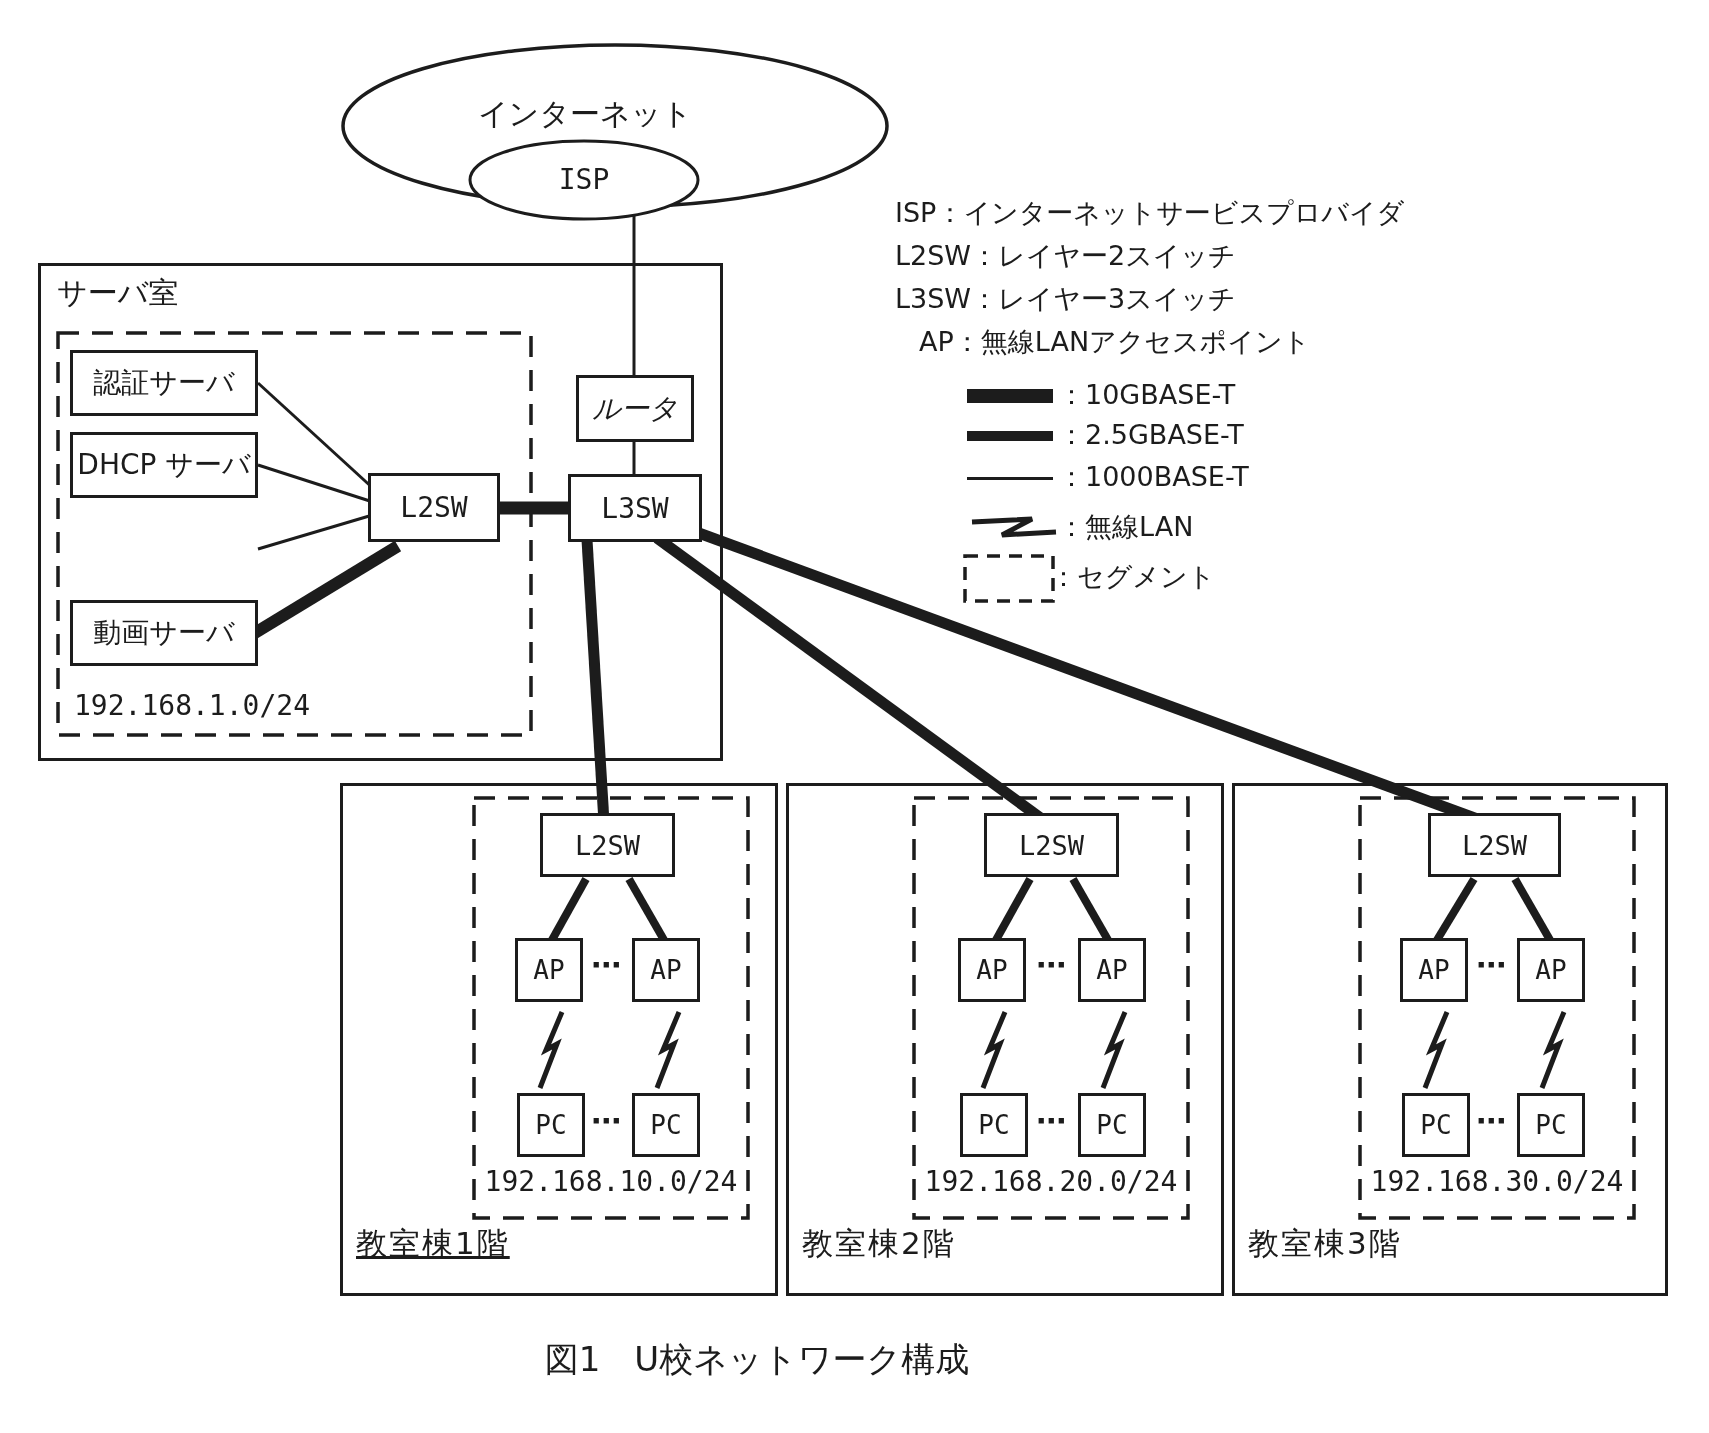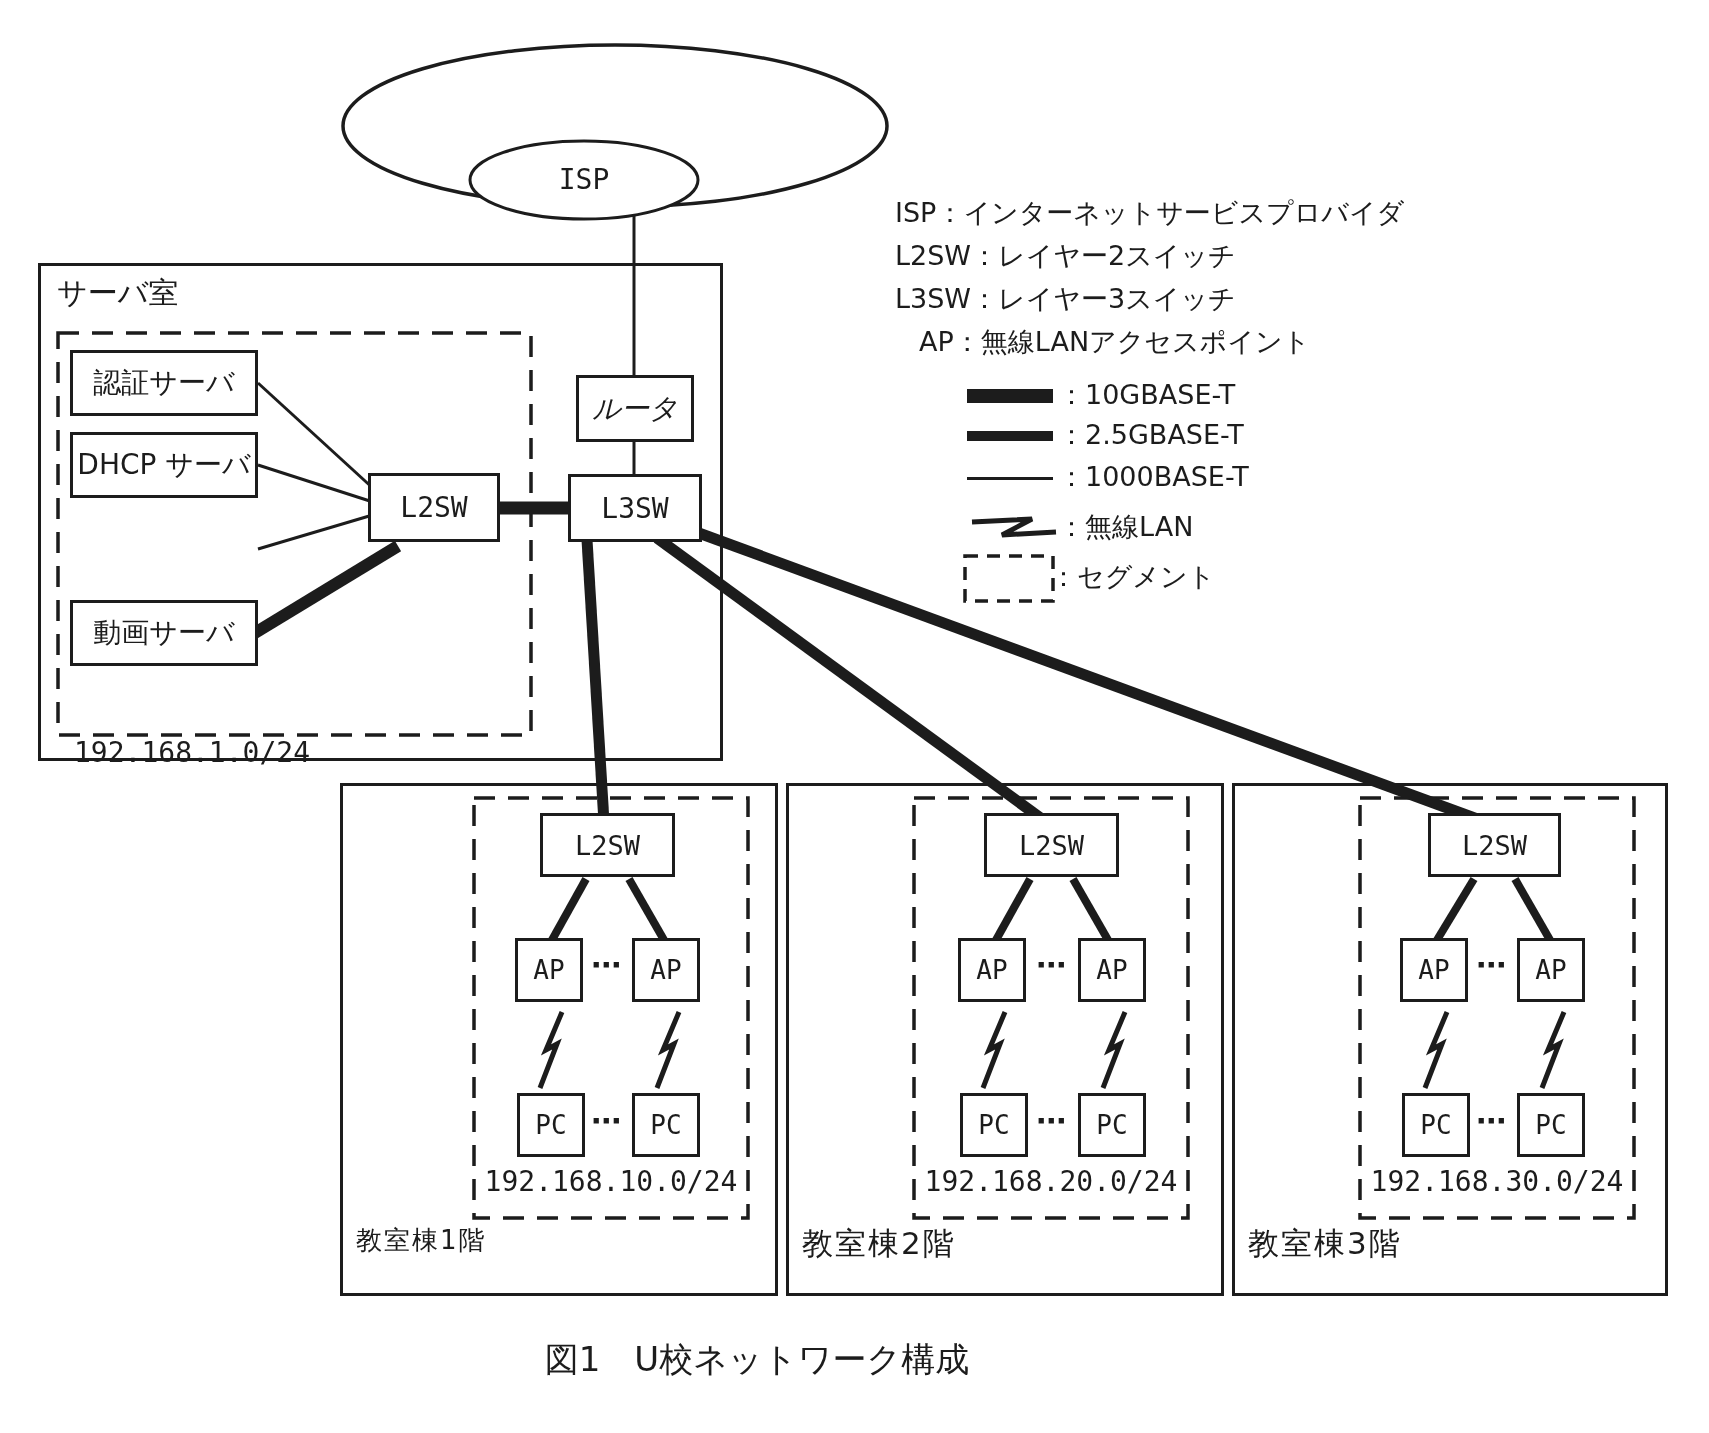--- a/index.html
+++ b/index.html
@@ -86,20 +86,21 @@
     <polyline points="1447,1012 1431,1050 1442,1044 1425,1088" fill="none" stroke="#1c1c1c" stroke-width="5"></polyline>
     <polyline points="1564,1012 1548,1050 1559,1044 1542,1088" fill="none" stroke="#1c1c1c" stroke-width="5"></polyline>
 
     <rect x="967" y="389" width="86" height="14" fill="#1c1c1c"></rect>
     <rect x="967" y="431" width="86" height="10" fill="#1c1c1c"></rect>
     <rect x="967" y="477" width="86" height="3" fill="#1c1c1c"></rect>
     <polyline points="972,522 1032,519 1002,535 1056,532" fill="none" stroke="#1c1c1c" stroke-width="5"></polyline>
     <rect x="965" y="556" width="88" height="45" fill="none" stroke="#1c1c1c" stroke-width="3.5" stroke-dasharray="13 9"></rect>
   </svg>
 
+  <div class="lbl jp center" style="left:435px;top:97px;width:300px;font-size:30px;">インターネット</div>
   <div class="lbl mono center" style="left:534px;top:164px;width:100px;font-size:28px;">ISP</div>
 
   <div class="lbl jp" style="left:895px;top:197px;font-size:27px;">ISP：インターネットサービスプロバイダ</div>
   <div class="lbl jp" style="left:895px;top:240px;font-size:27px;">L2SW：レイヤー2スイッチ</div>
   <div class="lbl jp" style="left:895px;top:283px;font-size:27px;">L3SW：レイヤー3スイッチ</div>
   <div class="lbl jp" style="left:895px;top:326px;font-size:27px;margin-left:24px;">AP：無線LANアクセスポイント</div>
   <div class="lbl jp" style="left:1058px;top:379px;font-size:27px;">：10GBASE-T</div>
   <div class="lbl jp" style="left:1058px;top:419px;font-size:27px;">：2.5GBASE-T</div>
   <div class="lbl jp" style="left:1058px;top:461px;font-size:27px;">：1000BASE-T</div>
   <div class="lbl jp" style="left:1058px;top:511px;font-size:27px;">：無線LAN</div>
@@ -110,21 +111,21 @@
 
   <div class="node" style="left:70px;top:350px;width:188px;height:66px;">
     <span class="jp" style="font-size:28px;">認証サーバ</span>
   </div>
   <div class="node" style="left:70px;top:432px;width:188px;height:66px;">
     <span class="jp" style="font-size:28px;">DHCP サーバ</span>
   </div>
   <div class="node" style="left:70px;top:600px;width:188px;height:66px;">
     <span class="jp" style="font-size:28px;">動画サーバ</span>
   </div>
-  <div class="lbl mono" style="left:74px;top:690px;font-size:28px;margin-top:47px;">192.168.1.0/24</div>
+  <div class="lbl mono" style="left:74px;top:690px;font-size:28px;">192.168.1.0/24</div>
 
   <div class="node" style="left:368px;top:473px;width:132px;height:69px;">
     <span class="mono" style="font-size:28px;">L2SW</span>
   </div>
 
   <div class="node" style="left:576px;top:375px;width:118px;height:67px;font-style:italic;">
     <span class="jp" style="font-size:28px;">ルータ</span>
   </div>
   <div class="node" style="left:568px;top:474px;width:134px;height:68px;">
     <span class="mono" style="font-size:28px;">L3SW</span>
@@ -142,21 +143,21 @@
   </div>
   <div class="dots" style="left:585px;top:947px;">⋯</div>
   <div class="node" style="left:517px;top:1093px;width:68px;height:64px;">
     <span class="mono" style="font-size:26px;">PC</span>
   </div>
   <div class="node" style="left:632px;top:1093px;width:68px;height:64px;">
     <span class="mono" style="font-size:26px;">PC</span>
   </div>
   <div class="dots" style="left:585px;top:1103px;">⋯</div>
   <div class="lbl mono center" style="left:474px;top:1166px;width:274px;font-size:28px;">192.168.10.0/24</div>
-  <div class="lbl jp" style="left:356px;top:1226px;font-size:26px;letter-spacing:2px;">教室棟1階</div>
+  <div class="lbl jp" style="left:356px;top:1226px;font-size:31px;letter-spacing:2px;text-decoration:underline;">教室棟1階</div>
 
   <div class="region" style="left:786px;top:783px;width:432px;height:507px;"></div>
   <div class="node" style="left:984px;top:813px;width:135px;height:64px;">
     <span class="mono" style="font-size:27px;">L2SW</span>
   </div>
   <div class="node" style="left:958px;top:938px;width:68px;height:64px;">
     <span class="mono" style="font-size:26px;">AP</span>
   </div>
   <div class="node" style="left:1078px;top:938px;width:68px;height:64px;">
     <span class="mono" style="font-size:26px;">AP</span>

